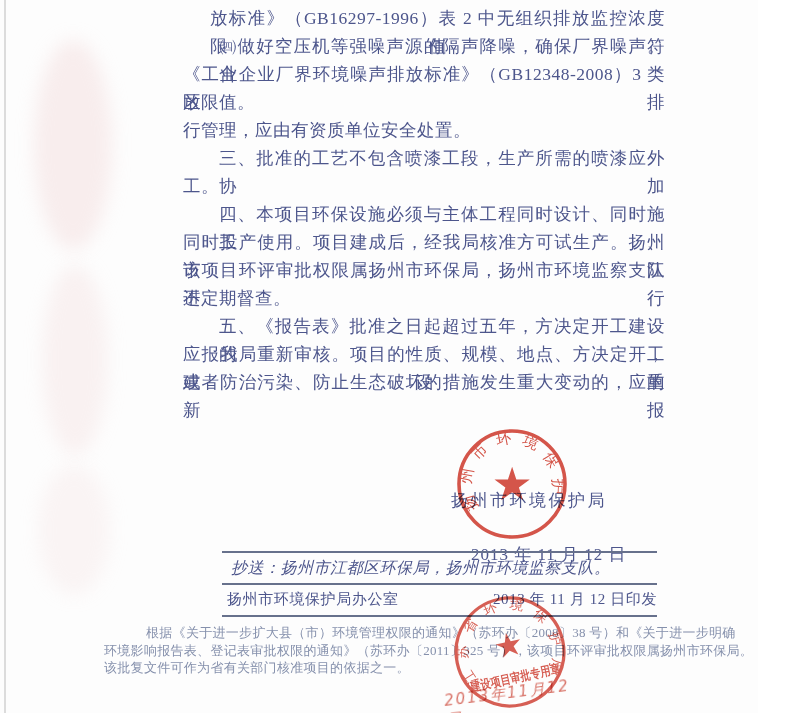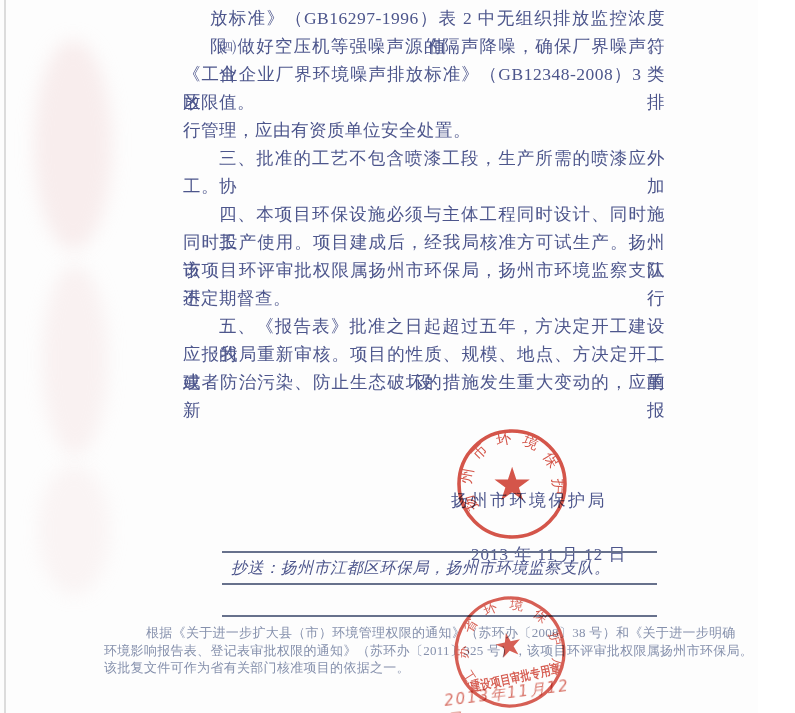--- a/index.html
+++ b/index.html
@@ -80,20 +80,22 @@
         <textPath href="#arc1" startOffset="0" textLength="188" lengthAdjust="spacing">扬州市环境保护局</textPath>
       </text>
       <text x="58" y="74" text-anchor="middle" font-size="46" fill="#cf392b">★</text>
     </g>
   </svg>
 
   <div class="rule r1"></div>
   <div class="cc-line">抄送：扬州市江都区环保局，扬州市环境监察支队。</div>
   <div class="rule r2"></div>
   <div class="issuer-line">
+    <span>扬州市环境保护局办公室</span>
+    <span>2013 年 11 月 12 日印发</span>
   </div>
   <div class="rule r3"></div>
 
   <div class="footnote">
     <div class="fn-line fn-indent">根据《关于进一步扩大县（市）环境管理权限的通知》（苏环办〔2008〕38 号）和《关于进一步明确</div>
     <div class="fn-line">环境影响报告表、登记表审批权限的通知》（苏环办〔2011〕325 号），该项目环评审批权限属扬州市环保局。</div>
     <div class="fn-line">该批复文件可作为省有关部门核准项目的依据之一。</div>
   </div>
 
   <svg class="seal seal-approval" viewBox="0 0 116 116" width="118" height="118">

